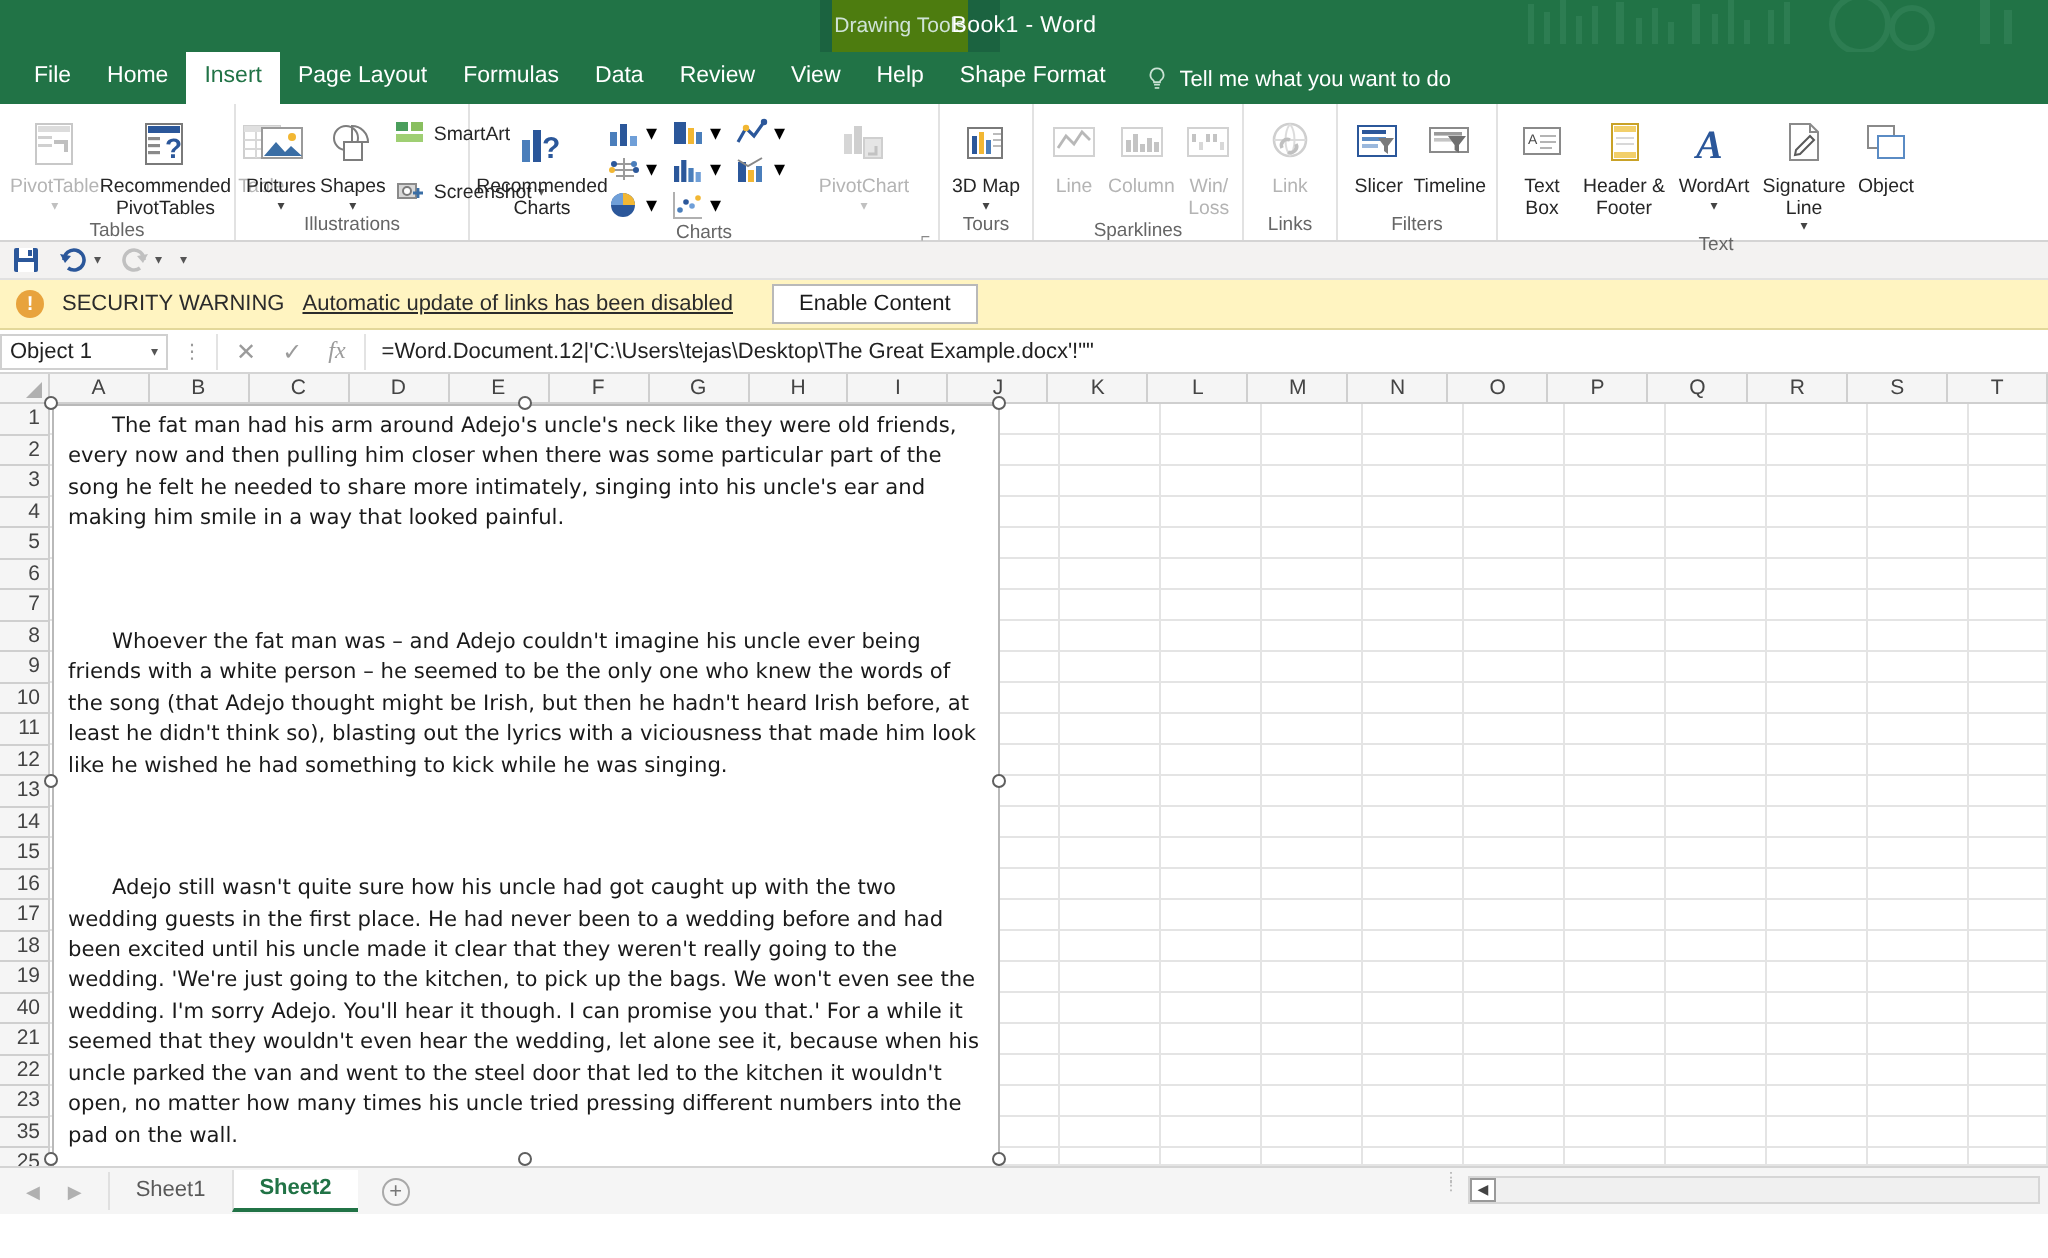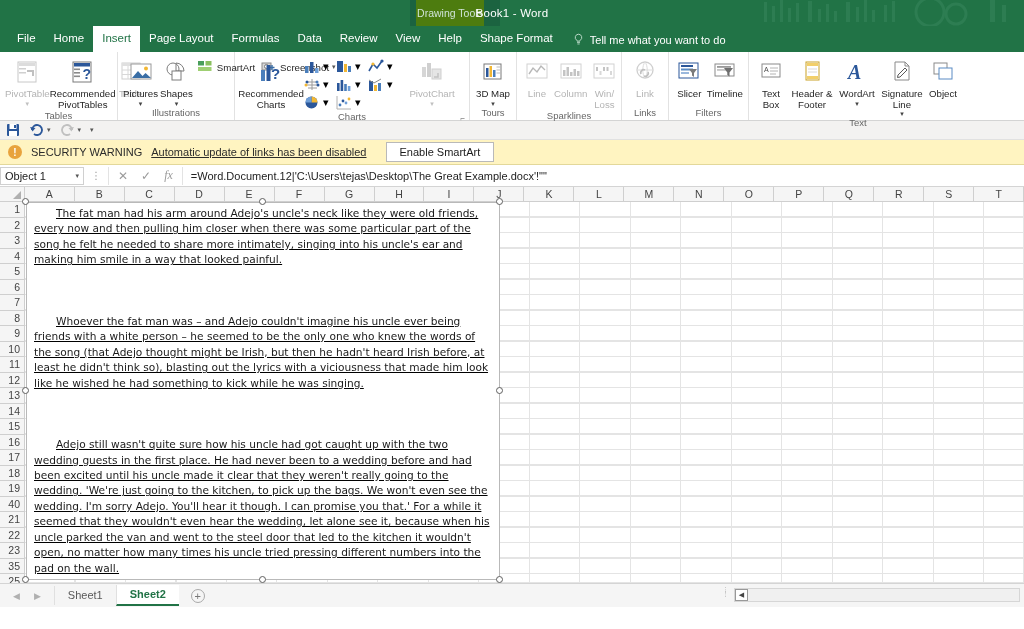--- a/index.html
+++ b/index.html
@@ -64,21 +64,21 @@
   .bigbtn { width: 54px; display: flex; flex-direction: column; align-items: center;
     padding-top: 2px; cursor: default; }
   .bigbtn .lbl { font-size: 9.7px; color: #262626; text-align: center; line-height: 10.5px;
     margin-top: 2px; }
   .bigbtn.dis .lbl { color: #b4b4b4; }
   .bigbtn .caret { font-size: 7px; color: #444; line-height: 7px; }
   .bigbtn.dis .caret { color: #c0c0c0; }
   .ic { width: 30px; height: 30px; display:flex; align-items:center; justify-content:center; }
   .ic.sm { width: 17px; height: 16px; }
 
-  .smallcol { display: flex; gap: 1px; padding-top: 3px; }
+  .smallcol { display: flex; flex-direction: column; gap: 11px; padding-top: 3px; }
   .smallbtn { display: flex; align-items: center; gap: 3px; font-size: 9.7px;
     color: #262626; cursor: default; padding: 1px 2px; }
   .smallbtn .cr { font-size: 7px; color: #555; }
 
   .chartgrid { display: grid; grid-template-columns: repeat(3, 30px);
     grid-auto-rows: 17px; gap: 1px 2px; padding-top: 3px; }
   .chartcell { display:flex; align-items:center; gap:2px; cursor:default; }
 
   
   .qat { height: 19px; background: #f3f2f1; border-bottom: 1px solid #e1e1e1;
@@ -129,22 +129,22 @@
   .rowcell { height: 15.5px; text-align: right; padding-right: 4px; font-size: 10.5px;
     color: #444; border-bottom: 1px solid #cfcfcf; line-height: 15.5px; cursor:default;}
   .cells { flex: 1; position: relative;
     background-image:
       repeating-linear-gradient(to right, #e4e4e4 0 1px, transparent 1px 50.5px),
       repeating-linear-gradient(to bottom, #e4e4e4 0 1px, transparent 1px 15.5px);
     background-position: -1px 0, 0 -1px;
   }
 
   
-  .wordobj { position: absolute; left: 1px; top: 0px; width: 474px; height: 378px;
-    background: #ffffff; border: 1px solid #b9b9b9; text-decoration: underline; }
+  .wordobj { position: absolute; left: 1px; top: 0px; width: 474px; height: 426px;
+    background: #ffffff; border: 1px solid #b9b9b9; }
   .wordtext { padding: 3px 8px 0 7px; font-family: "DejaVu Sans", sans-serif;
     font-size: 10.6px; color: #1a1a1a; line-height: 15.45px; }
   .wordtext p { margin: 0; text-indent: 22px; }
   .wordtext p.gap { height: 46px; }
   .handle { position: absolute; width: 7px; height: 7px; background: #ffffff;
     border: 1px solid #5f5f5f; border-radius: 50%; }
 
   
   .sheetbar { height: 24px; background: #f5f5f5; border-top: 1px solid #d4d4d4;
     display: flex; align-items: center; position: relative; }
@@ -601,21 +601,21 @@
     </svg>
   </span>
   <span class="cr">▾</span>
   <span class="cr" style="margin-left:0">▾</span>
 </div>
 
 <div class="secbar">
   <span class="warn-ic">!</span>
   <span class="sec-title">SECURITY WARNING</span>
   <span class="sec-msg">Automatic update of links has been disabled</span>
-  <button class="enable-btn">Enable SmartArt</button>
+  <button class="enable-btn">Enable Content</button>
 </div>
 
 <div class="fbar">
   <div class="namebox">
     <span>Object 1</span>
     <span class="cr">▾</span>
   </div>
   <span class="vdots">⋮</span>
   <div class="fbtns">
     <span>✕</span>

